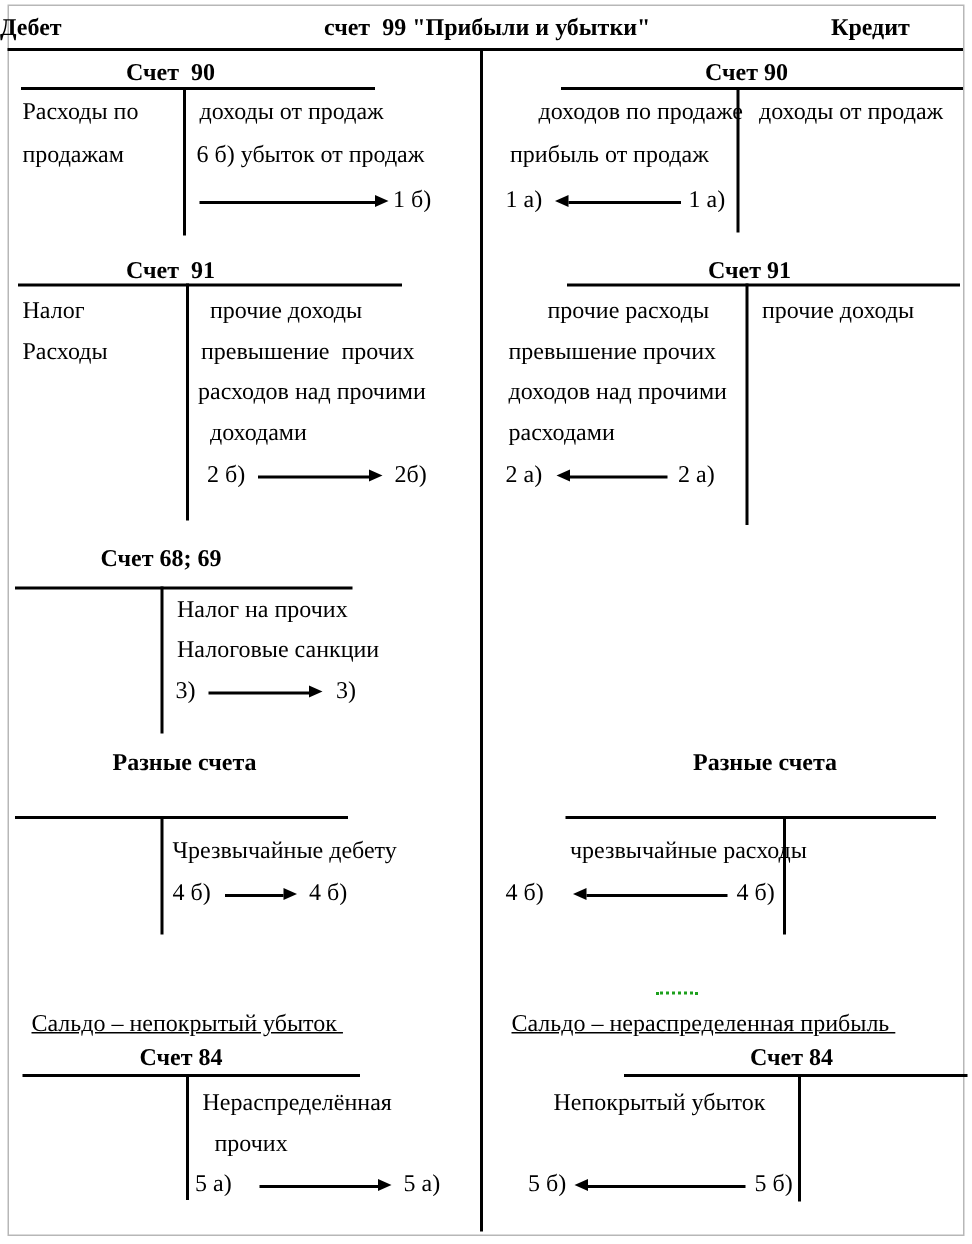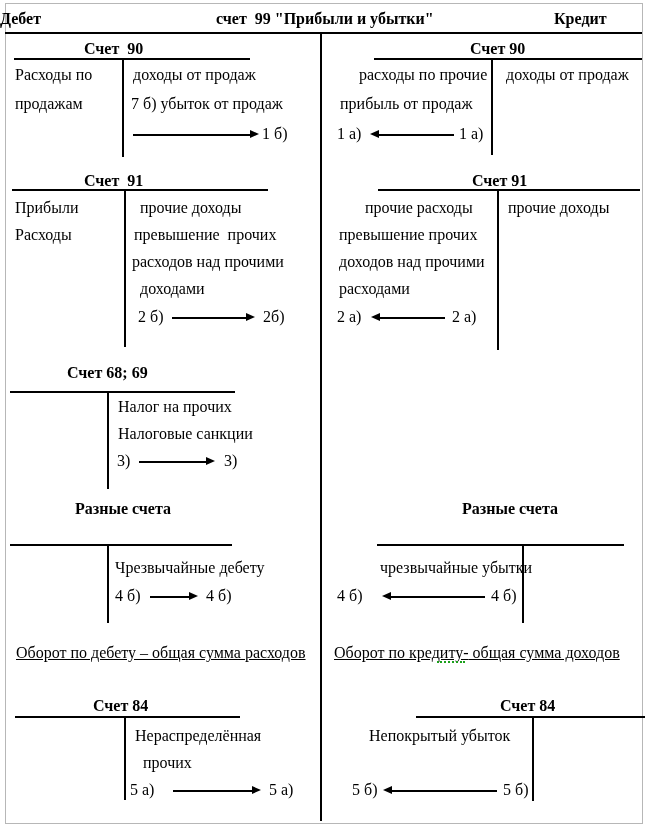--- a/index.html
+++ b/index.html
@@ -41,46 +41,46 @@
 
   <div class="divider" style="left:320px;top:33px;height:788px"></div>
 
   <div>
     <div class="t b" style="left:84px;top:40px">Счет  90</div>
     <div class="hline" style="left:14px;top:58px;width:236px"></div>
     <div class="vline" style="left:122px;top:58px;height:99px"></div>
     <div class="t" style="left:15px;top:66px">Расходы по</div>
     <div class="t" style="left:15px;top:95px">продажам</div>
     <div class="t" style="left:133px;top:66px">доходы от продаж</div>
-    <div class="t" style="left:131px;top:95px">7 б) убыток от продаж</div>
+    <div class="t" style="left:131px;top:95px">6 б) убыток от продаж</div>
     <div class="shaft" style="left:133px;top:134px;width:117px">
         <i class="head-r"></i>
       </div>
     <div class="t" style="left:262px;top:125px">1 б)</div>
   </div>
 
   <div>
     <div class="t b" style="left:470px;top:40px">Счет 90</div>
     <div class="hline" style="left:374px;top:58px;width:268px"></div>
     <div class="vline" style="left:491px;top:58px;height:97px"></div>
-    <div class="t" style="left:359px;top:66px">расходы по прочие</div>
+    <div class="t" style="left:359px;top:66px">доходов по продаже</div>
     <div class="t" style="left:506px;top:66px">доходы от продаж</div>
     <div class="t" style="left:340px;top:95px">прибыль от продаж</div>
     <div class="t" style="left:337px;top:125px">1 а)</div>
     <div class="shaft" style="left:379px;top:134px;width:75px">
         <i class="head-l"></i>
       </div>
     <div class="t" style="left:459px;top:125px">1 а)</div>
   </div>
 
   <div>
     <div class="t b" style="left:84px;top:172px">Счет  91</div>
     <div class="hline" style="left:12px;top:189px;width:256px"></div>
     <div class="vline" style="left:124px;top:189px;height:158px"></div>
-    <div class="t" style="left:15px;top:199px">Прибыли</div>
+    <div class="t" style="left:15px;top:199px">Налог</div>
     <div class="t" style="left:15px;top:226px">Расходы</div>
     <div class="t" style="left:140px;top:199px">прочие доходы</div>
     <div class="t" style="left:134px;top:226px">превышение  прочих</div>
     <div class="t" style="left:132px;top:253px">расходов над прочими</div>
     <div class="t" style="left:140px;top:280px">доходами</div>
     <div class="t" style="left:138px;top:308px">2 б)</div>
     <div class="shaft" style="left:172px;top:317px;width:74px">
         <i class="head-r"></i>
       </div>
     <div class="t" style="left:263px;top:308px">2б)</div>
@@ -125,31 +125,31 @@
     <div class="t" style="left:115px;top:587px">4 б)</div>
     <div class="shaft" style="left:150px;top:596px;width:39px">
         <i class="head-r"></i>
       </div>
     <div class="t" style="left:206px;top:587px">4 б)</div>
   </div>
 
   <div>
     <div class="hline" style="left:377px;top:544px;width:247px"></div>
     <div class="vline" style="left:522px;top:544px;height:79px"></div>
-    <div class="t" style="left:380px;top:559px">чрезвычайные убытки</div>
+    <div class="t" style="left:380px;top:559px">чрезвычайные расходы</div>
     <div class="t" style="left:337px;top:587px">4 б)</div>
     <div class="shaft" style="left:391px;top:596px;width:94px">
         <i class="head-l"></i>
       </div>
     <div class="t" style="left:491px;top:587px">4 б)</div>
   </div>
 
-  <div class="t ul" style="left:16px;top:644px">Оборот по дебету – общая сумма расходов</div>
-  <div class="t ul" style="left:334px;top:644px"><span>Оборот по </span><span>кредиту-</span><span> общая сумма доходов</span></div>
+  <div class="t ul" style="left:21px;top:674px">Сальдо – непокрытый убыток </div>
   <div class="squiggle" style="left:437px;top:661px;width:28px"></div>
+  <div class="t ul" style="left:341px;top:674px">Сальдо – нераспределенная прибыль </div>
 
   <div>
     <div class="t b" style="left:93px;top:697px">Счет 84</div>
     <div class="hline" style="left:15px;top:716px;width:225px"></div>
     <div class="vline" style="left:124px;top:716px;height:84px"></div>
     <div class="t" style="left:135px;top:727px">Нераспределённая</div>
     <div class="t" style="left:143px;top:754px">прочих</div>
     <div class="t" style="left:130px;top:781px">5 а)</div>
     <div class="shaft" style="left:173px;top:790px;width:79px">
         <i class="head-r"></i>

